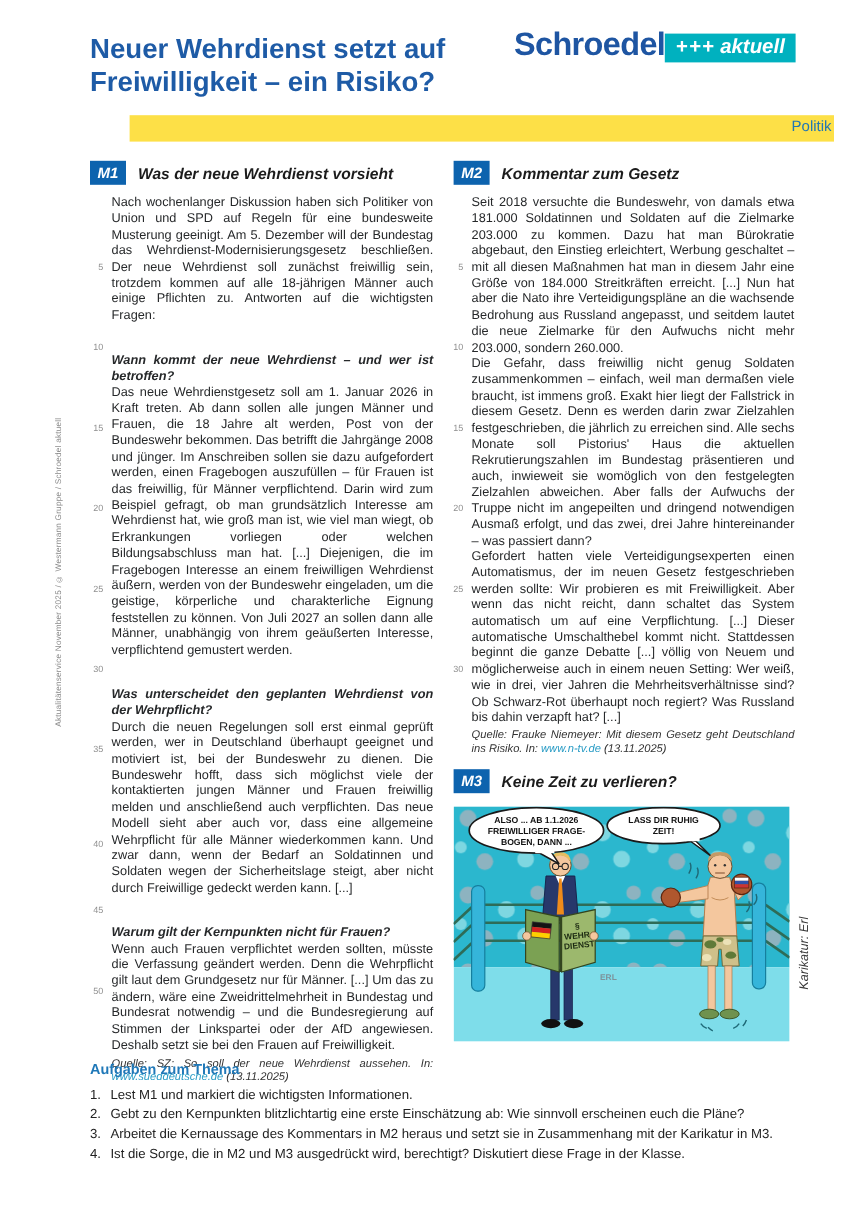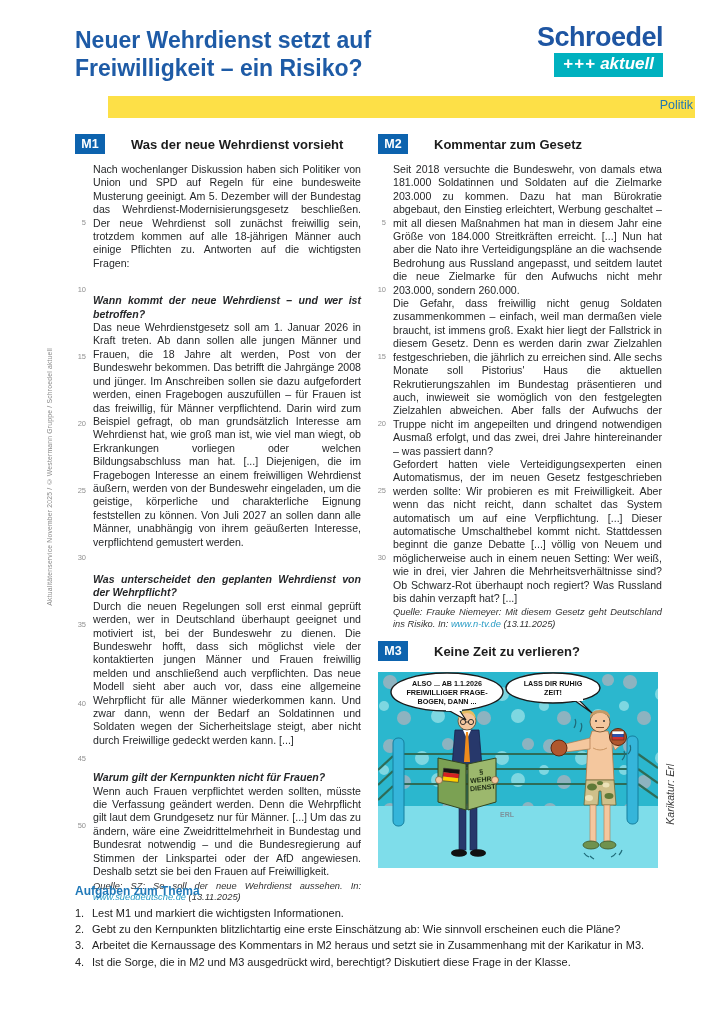--- a/index.html
+++ b/index.html
@@ -2,40 +2,40 @@
 <html lang="de"><head>
 <meta charset="utf-8">
 <style>
   html,body{margin:0;padding:0;background:#fff;}
   .page{position:relative;width:720px;height:1019px;background:#ffffff;overflow:hidden;
         font-family:"Liberation Sans",sans-serif;color:#26282a;border-radius:19px;}
 
   
   .title{position:absolute;left:75px;top:26px;width:430px;
          font-size:23px;line-height:28px;font-weight:bold;color:#1e5ba6;}
-  .logo{position:absolute;top:22px;right:57px;display:flex;flex-direction:column;align-items:flex-end;}
+  .logo{position:absolute;top:22px;right:57px;display:flex;flex-direction:row;align-items:flex-end;}
   .logo-brand{font-size:27px;font-weight:bold;color:#1e55a2;letter-spacing:-0.5px;line-height:30px;}
   .logo-badge{margin-top:1px;background:#00b1bf;color:#fff;padding:1px 9px 3px 9px;
               font-size:17px;font-weight:bold;line-height:20px;}
   .logo-badge .plus{font-style:normal;margin-right:4px;letter-spacing:1px;}
   .logo-badge .word{font-style:italic;}
   .band{position:absolute;left:75px;top:96px;width:587px;height:22px;background:#fde047;margin-left:33px;}
   .section-label{position:absolute;right:2px;top:2px;font-size:12.5px;color:#2277b5;}
 
   
   .side-note-left{position:absolute;left:46px;top:348px;writing-mode:vertical-rl;transform:rotate(180deg);
                   font-size:6.8px;color:#8a8a8a;letter-spacing:0.2px;white-space:nowrap;}
   .side-note-right{position:absolute;left:664px;top:764px;writing-mode:vertical-rl;transform:rotate(180deg);
                    font-size:10.5px;font-style:italic;color:#3a3a3a;white-space:nowrap;}
 
   
   .col{position:absolute;top:134px;}
   .col-left{left:75px;width:286px;}
   .col-right{left:378px;width:284px;}
-  .mat-header{display:flex;align-items:center;gap:26px;height:20px;margin-bottom:9px;}
+  .mat-header{display:flex;align-items:center;gap:10px;height:20px;margin-bottom:9px;font-style:italic;}
   .m-badge{flex:0 0 auto;width:30px;height:20px;background:#0d63ae;color:#fff;font-weight:bold;
            font-size:12.5px;display:flex;align-items:center;justify-content:center;}
   .m-heading{font-size:13px;font-weight:bold;color:#1c1c1c;white-space:nowrap;}
   .mat-body{position:relative;}
   .col-left .mat-body{margin-left:18px;}
   .col-right .mat-body{margin-left:15px;}
   .textflow{font-size:10.6px;line-height:13.4px;color:#26282a;}
   .tb{margin:0;}
   .tb.p{text-align:justify;hyphens:auto;-webkit-hyphens:auto;}
   .tb.h{font-weight:bold;font-style:italic;text-align:justify;margin-top:24px;}

